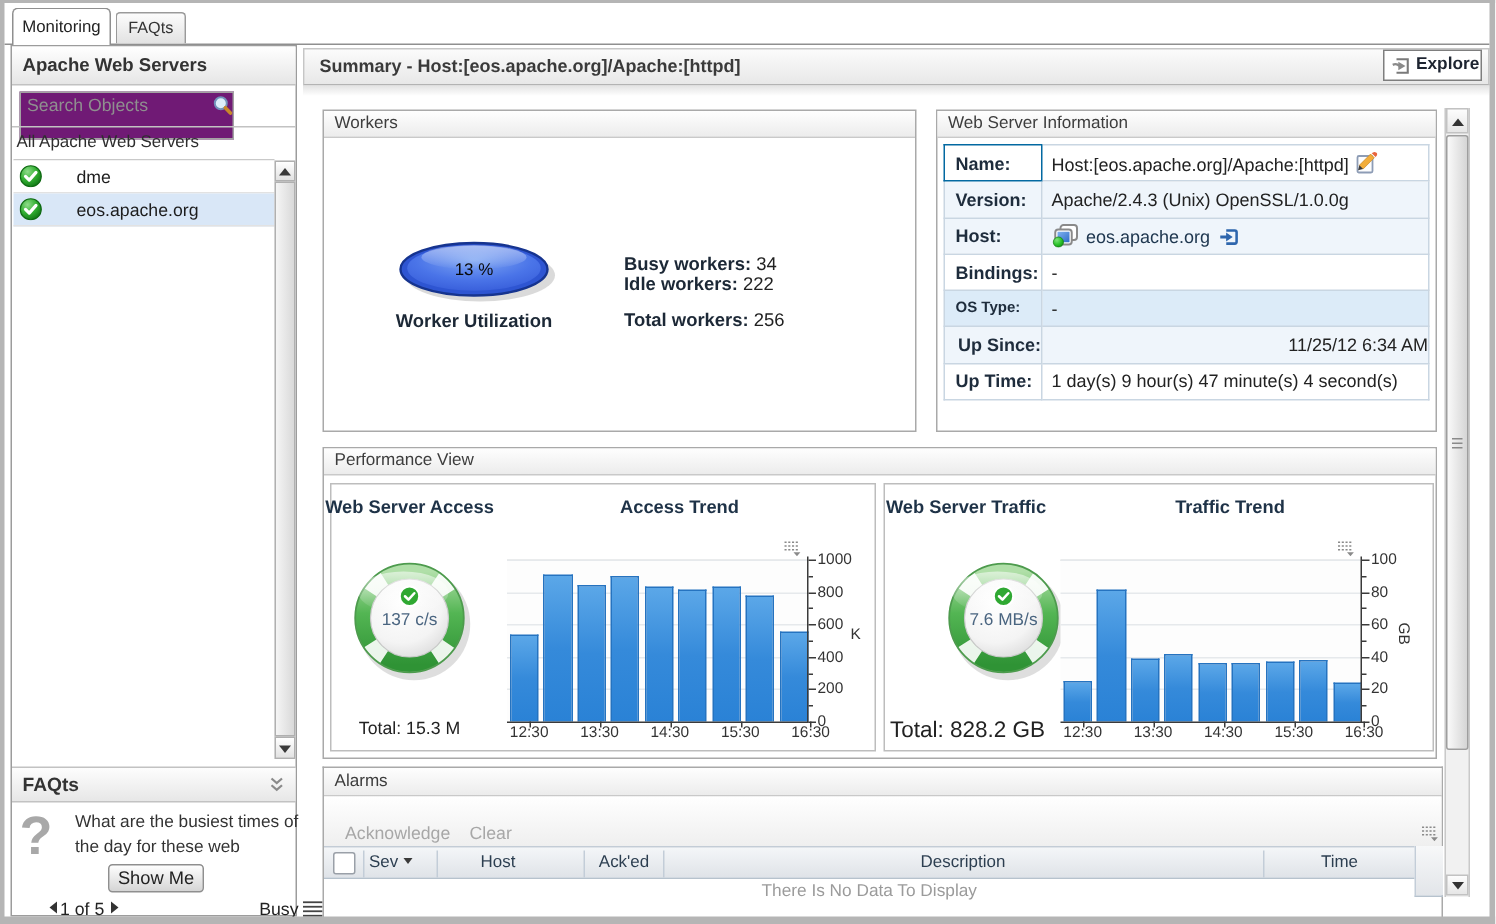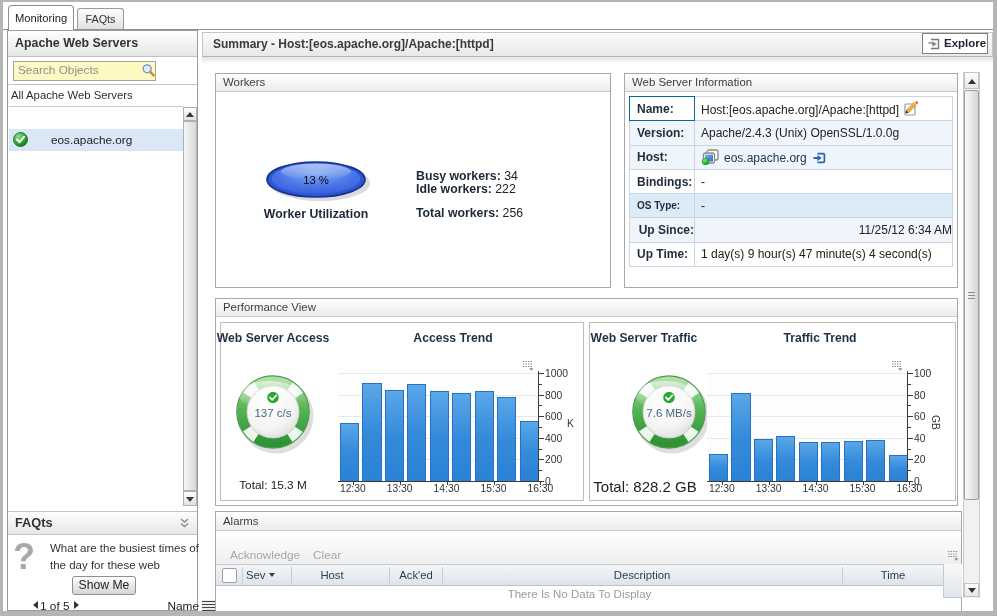--- a/index.html
+++ b/index.html
@@ -14,28 +14,42 @@
 
 <div class="strip" style="left:0;top:0;width:997px;height:2px;"></div>
 <div class="strip" style="left:0;top:0;width:3px;height:616px;"></div>
 <div class="strip" style="left:993px;top:0;width:4px;height:616px;"></div>
 <div class="strip" style="left:0;top:611px;width:997px;height:5px;"></div>
 <div class="abs" style="left:3px;top:29px;width:990px;height:1px;background:#8f8f8f;"></div>
 <div class="abs" style="left:8px;top:5px;width:66px;height:25px;background:#fff;border:1px solid #8f8f8f;border-bottom:none;border-radius:4px 4px 0 0;z-index:2;font-size:11.2px;color:#222;text-align:center;line-height:24px;">Monitoring</div>
 <div class="abs" style="left:77px;top:8px;width:47px;height:21px;background:linear-gradient(#fcfcfc,#e2e2e2);border:1px solid #9a9a9a;border-bottom:none;border-radius:3px 3px 0 0;font-size:10.8px;color:#333;text-align:center;line-height:20px;">FAQts</div>
 <div class="abs" style="left:7px;top:30px;width:191px;height:581px;border:1px solid #9c9c9c;background:#fff;">
 <div class="abs" style="left:0;top:0;width:189px;height:26px;background:linear-gradient(#ffffff,#e6e6e6);border-bottom:1px solid #c2c2c2;font-weight:bold;font-size:12.4px;color:#333;line-height:25px;padding-left:7px;">Apache Web Servers</div>
-<div class="abs" style="left:5px;top:30px;width:143px;height:20px;border:1px solid #a3a3a3;background:#fef9c3;font-size:11.8px;color:#8f8f8f;line-height:16px;padding-left:4px;">Search Objects</div>
+<div class="abs" style="left:5px;top:30px;width:143px;height:32px;border:1px solid #a3a3a3;background:#701a75;font-size:11.8px;color:#8f8f8f;line-height:16px;padding-left:4px;">Search Objects</div>
 <svg class="abs" style="left:133px;top:32px;" width="15" height="15" viewBox="0 0 15 15">
 <circle cx="6.2" cy="5.8" r="4" fill="#ddeefa" stroke="#7292ba" stroke-width="1.3"></circle>
 <line x1="9.2" y1="8.8" x2="12.6" y2="12.4" stroke="#c8882a" stroke-width="2.4" stroke-linecap="round"></line>
       </svg>
 <div class="abs" style="left:0;top:53px;width:189px;height:1px;background:#c2c2c2;"></div>
 <div class="abs" style="left:3px;top:58px;font-size:11.3px;color:#2e2e2e;">All Apache Web Servers</div>
 <div class="abs" style="left:1px;top:75px;width:174px;height:1px;background:#c9c9c9;"></div>
+<div class="abs" style="left:1px;top:76px;width:174px;height:22px;background:#fff;border-bottom:1px solid #e2e2e2;">
+        <svg width="15" height="15" viewBox="0 0 15 15" style="position:absolute;left:4px;top:3px;">
+<defs>
+            <radialGradient id="gc1" cx="35%" cy="28%" r="75%">
+              <stop offset="0%" stop-color="#8fdc8a"></stop>
+              <stop offset="55%" stop-color="#33b033"></stop>
+              <stop offset="100%" stop-color="#127a16"></stop>
+            </radialGradient>
+          </defs>
+<circle cx="7.5" cy="7.5" r="7" fill="url(#gc1)" stroke="#0e6a12" stroke-width="0.8"></circle>
+<path d="M4 7.6 L6.5 10.1 L11 4.9" stroke="#fff" stroke-width="2.1" fill="none" stroke-linecap="round" stroke-linejoin="round"></path>
+        </svg>
+        <span style="position:absolute;left:42px;top:4px;font-size:11.8px;color:#1d1d1d;">dme</span>
+      </div>
 <div class="abs" style="left:1px;top:98px;width:174px;height:22px;background:#d9e7f7;border-bottom:1px solid #e2e2e2;">
         <svg width="15" height="15" viewBox="0 0 15 15" style="position:absolute;left:4px;top:3px;">
 <defs>
             <radialGradient id="gc2" cx="35%" cy="28%" r="75%">
               <stop offset="0%" stop-color="#8fdc8a"></stop>
               <stop offset="55%" stop-color="#33b033"></stop>
               <stop offset="100%" stop-color="#127a16"></stop>
             </radialGradient>
           </defs>
 <circle cx="7.5" cy="7.5" r="7" fill="url(#gc2)" stroke="#0e6a12" stroke-width="0.8"></circle>
@@ -57,21 +71,21 @@
           <path d="M2 1 L5.5 4 L9 1" fill="none" stroke="#8a8a8a" stroke-width="1.5"></path>
           <path d="M2 5.5 L5.5 8.5 L9 5.5" fill="none" stroke="#8a8a8a" stroke-width="1.5"></path>
         </svg></div>
 <div class="abs" style="left:5px;top:505px;width:34px;font-size:36px;font-weight:bold;color:#a8a8a8;">?</div>
 <div class="abs" style="left:42px;top:509px;width:152px;font-size:11.5px;color:#333;line-height:16.5px;">What are the busiest times of the day for these web</div>
 <div class="abs" style="left:64px;top:545px;width:64px;height:19px;background:linear-gradient(#fefefe,#d5d5d5);border:1px solid #8f8f8f;border-radius:3px;font-size:12.2px;color:#222;text-align:center;line-height:17px;">Show Me</div>
 <div class="abs" style="left:3px;top:568px;width:183px;height:13px;font-size:11.8px;color:#222;margin-left:22px;">
 <span style="position:absolute;left:0;top:2px;width:0;height:0;border-top:4px solid transparent;border-bottom:4px solid transparent;border-right:5px solid #333;"></span>
 <span style="position:absolute;left:7px;top:0px;">1 of 5</span>
 <span style="position:absolute;left:41px;top:2px;width:0;height:0;border-top:4px solid transparent;border-bottom:4px solid transparent;border-left:5px solid #333;"></span>
-<span style="position:absolute;right:17px;top:0px;">Name</span>
+<span style="position:absolute;right:17px;top:0px;">Busy</span>
 <svg width="14" height="12" viewBox="0 0 14 12" style="position:absolute;right:0;top:1px;">
           <g stroke="#444" stroke-width="1.2">
             <line x1="0" y1="1.5" x2="14" y2="1.5"></line>
             <line x1="0" y1="4.5" x2="14" y2="4.5"></line>
             <line x1="0" y1="7.5" x2="14" y2="7.5"></line>
             <line x1="0" y1="10.5" x2="14" y2="10.5"></line>
           </g>
         </svg>
 </div>
 </div>

